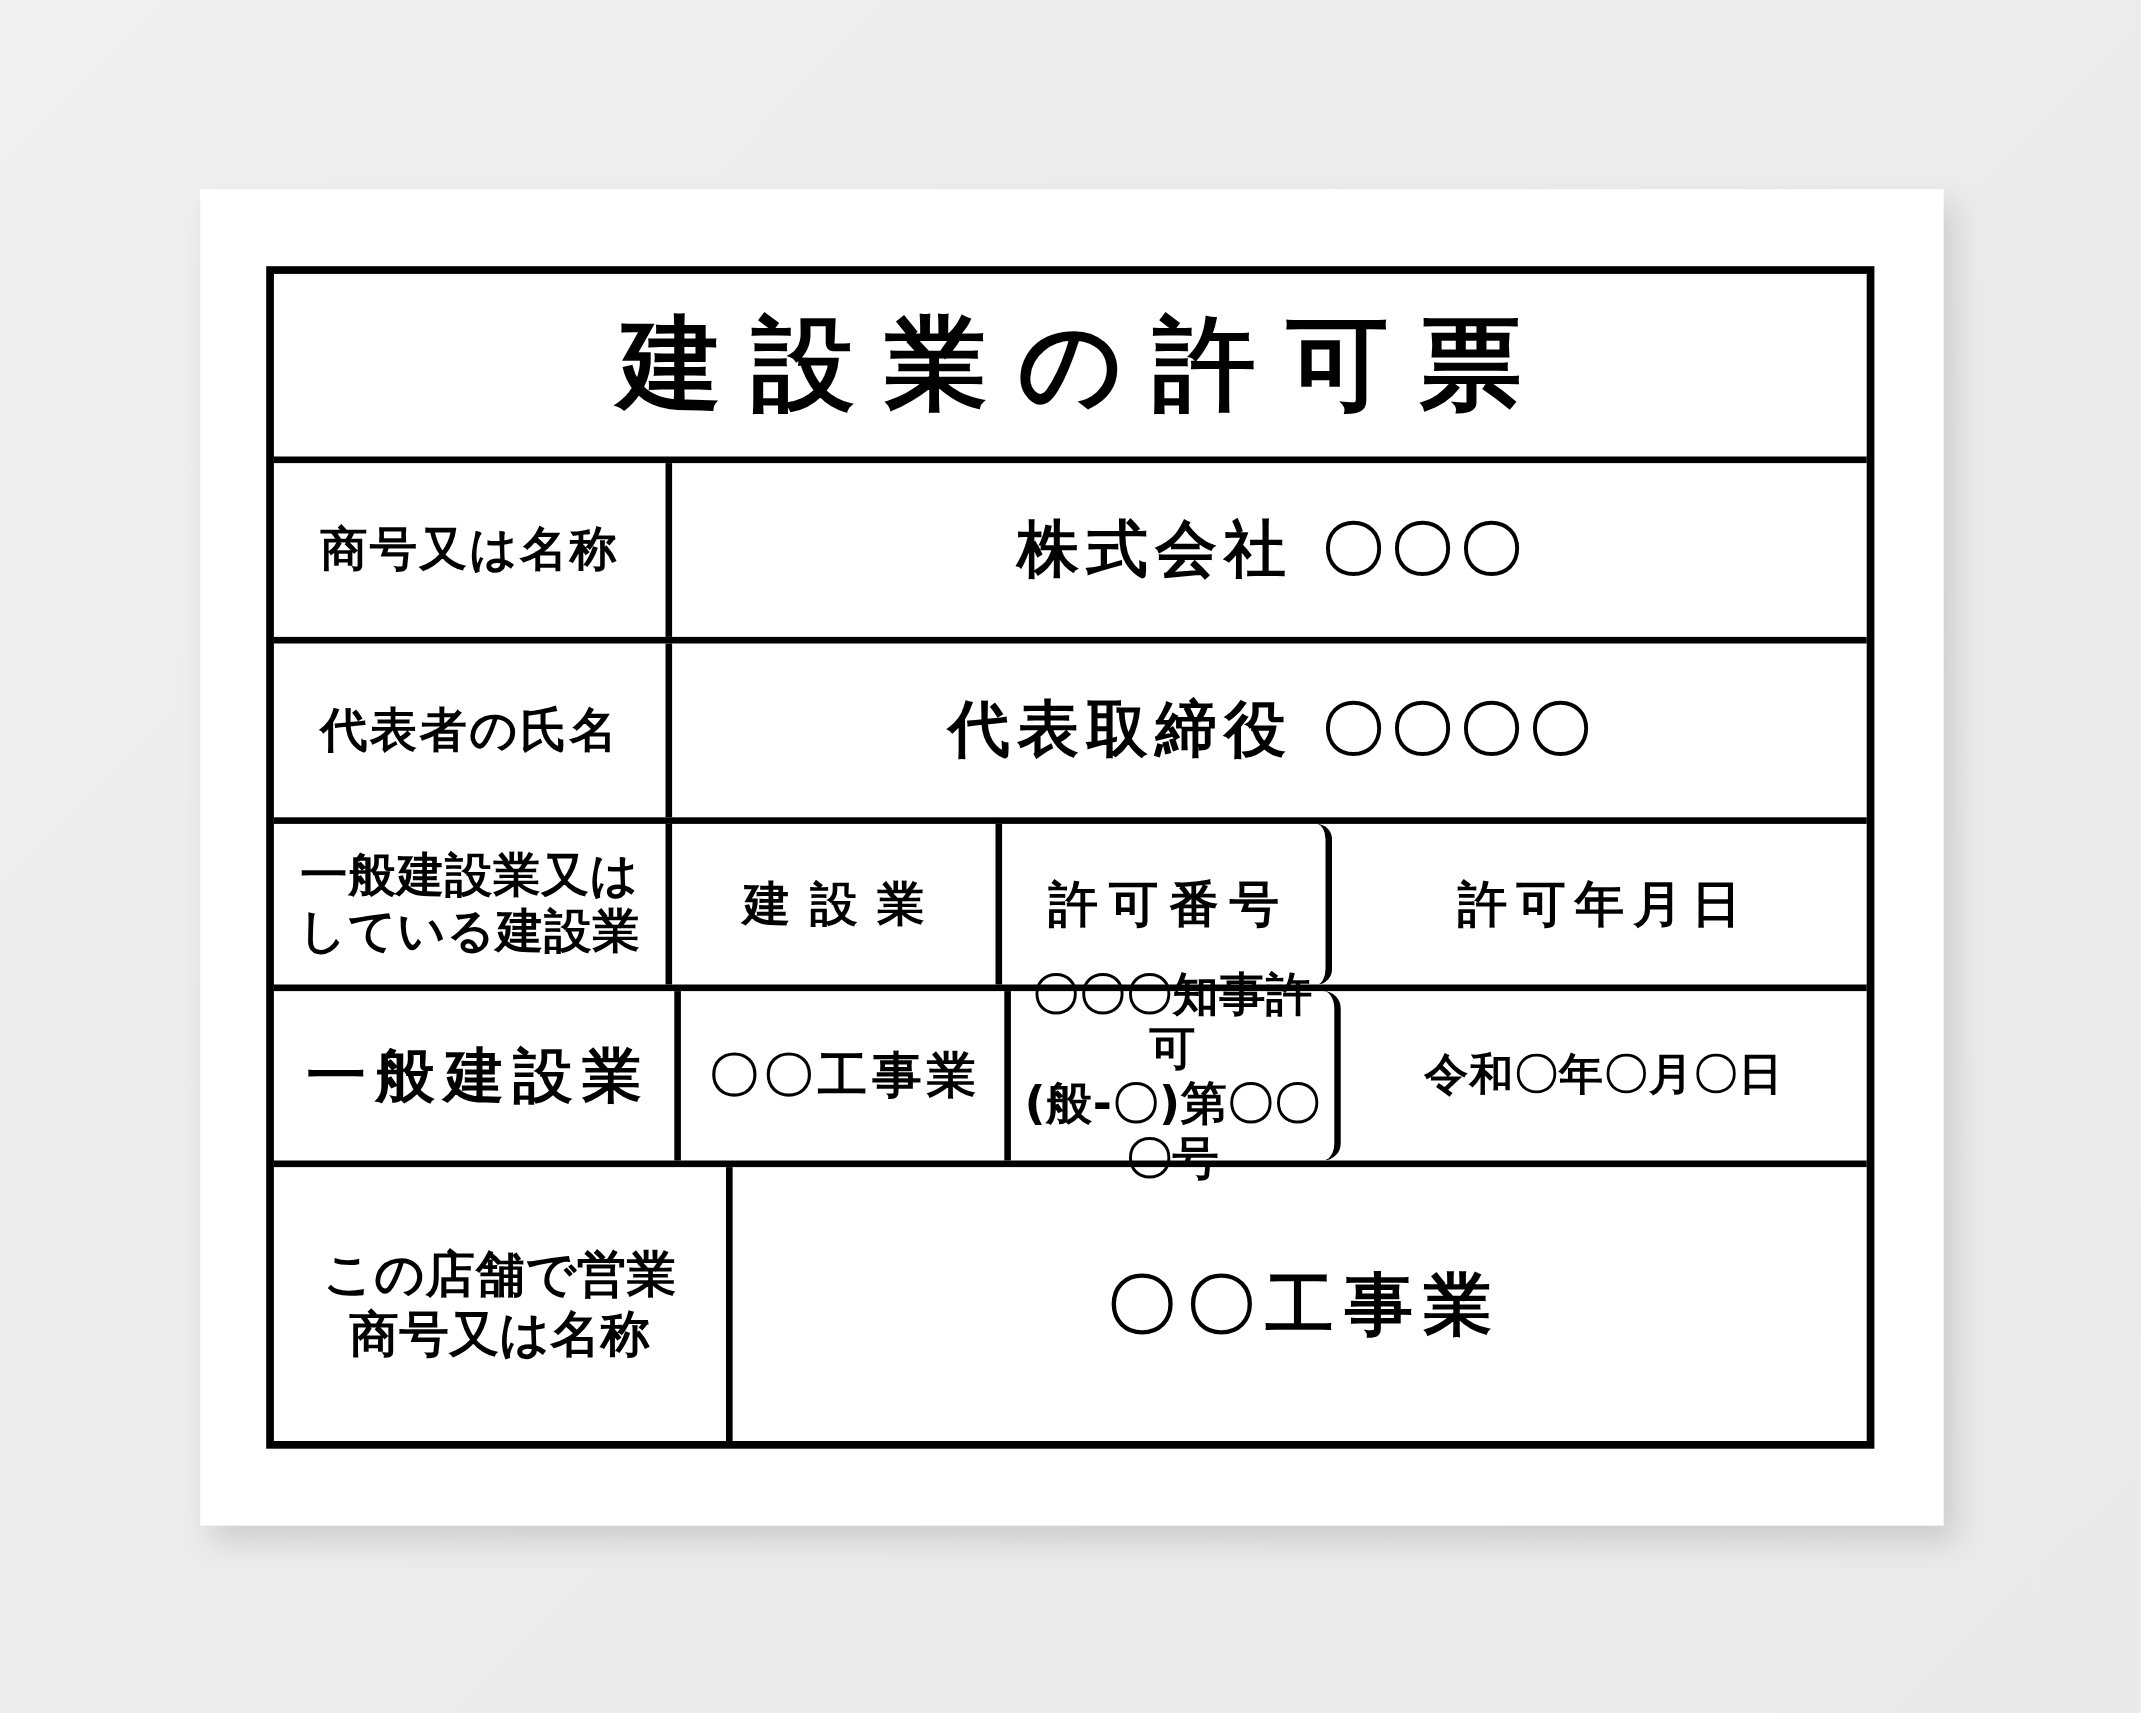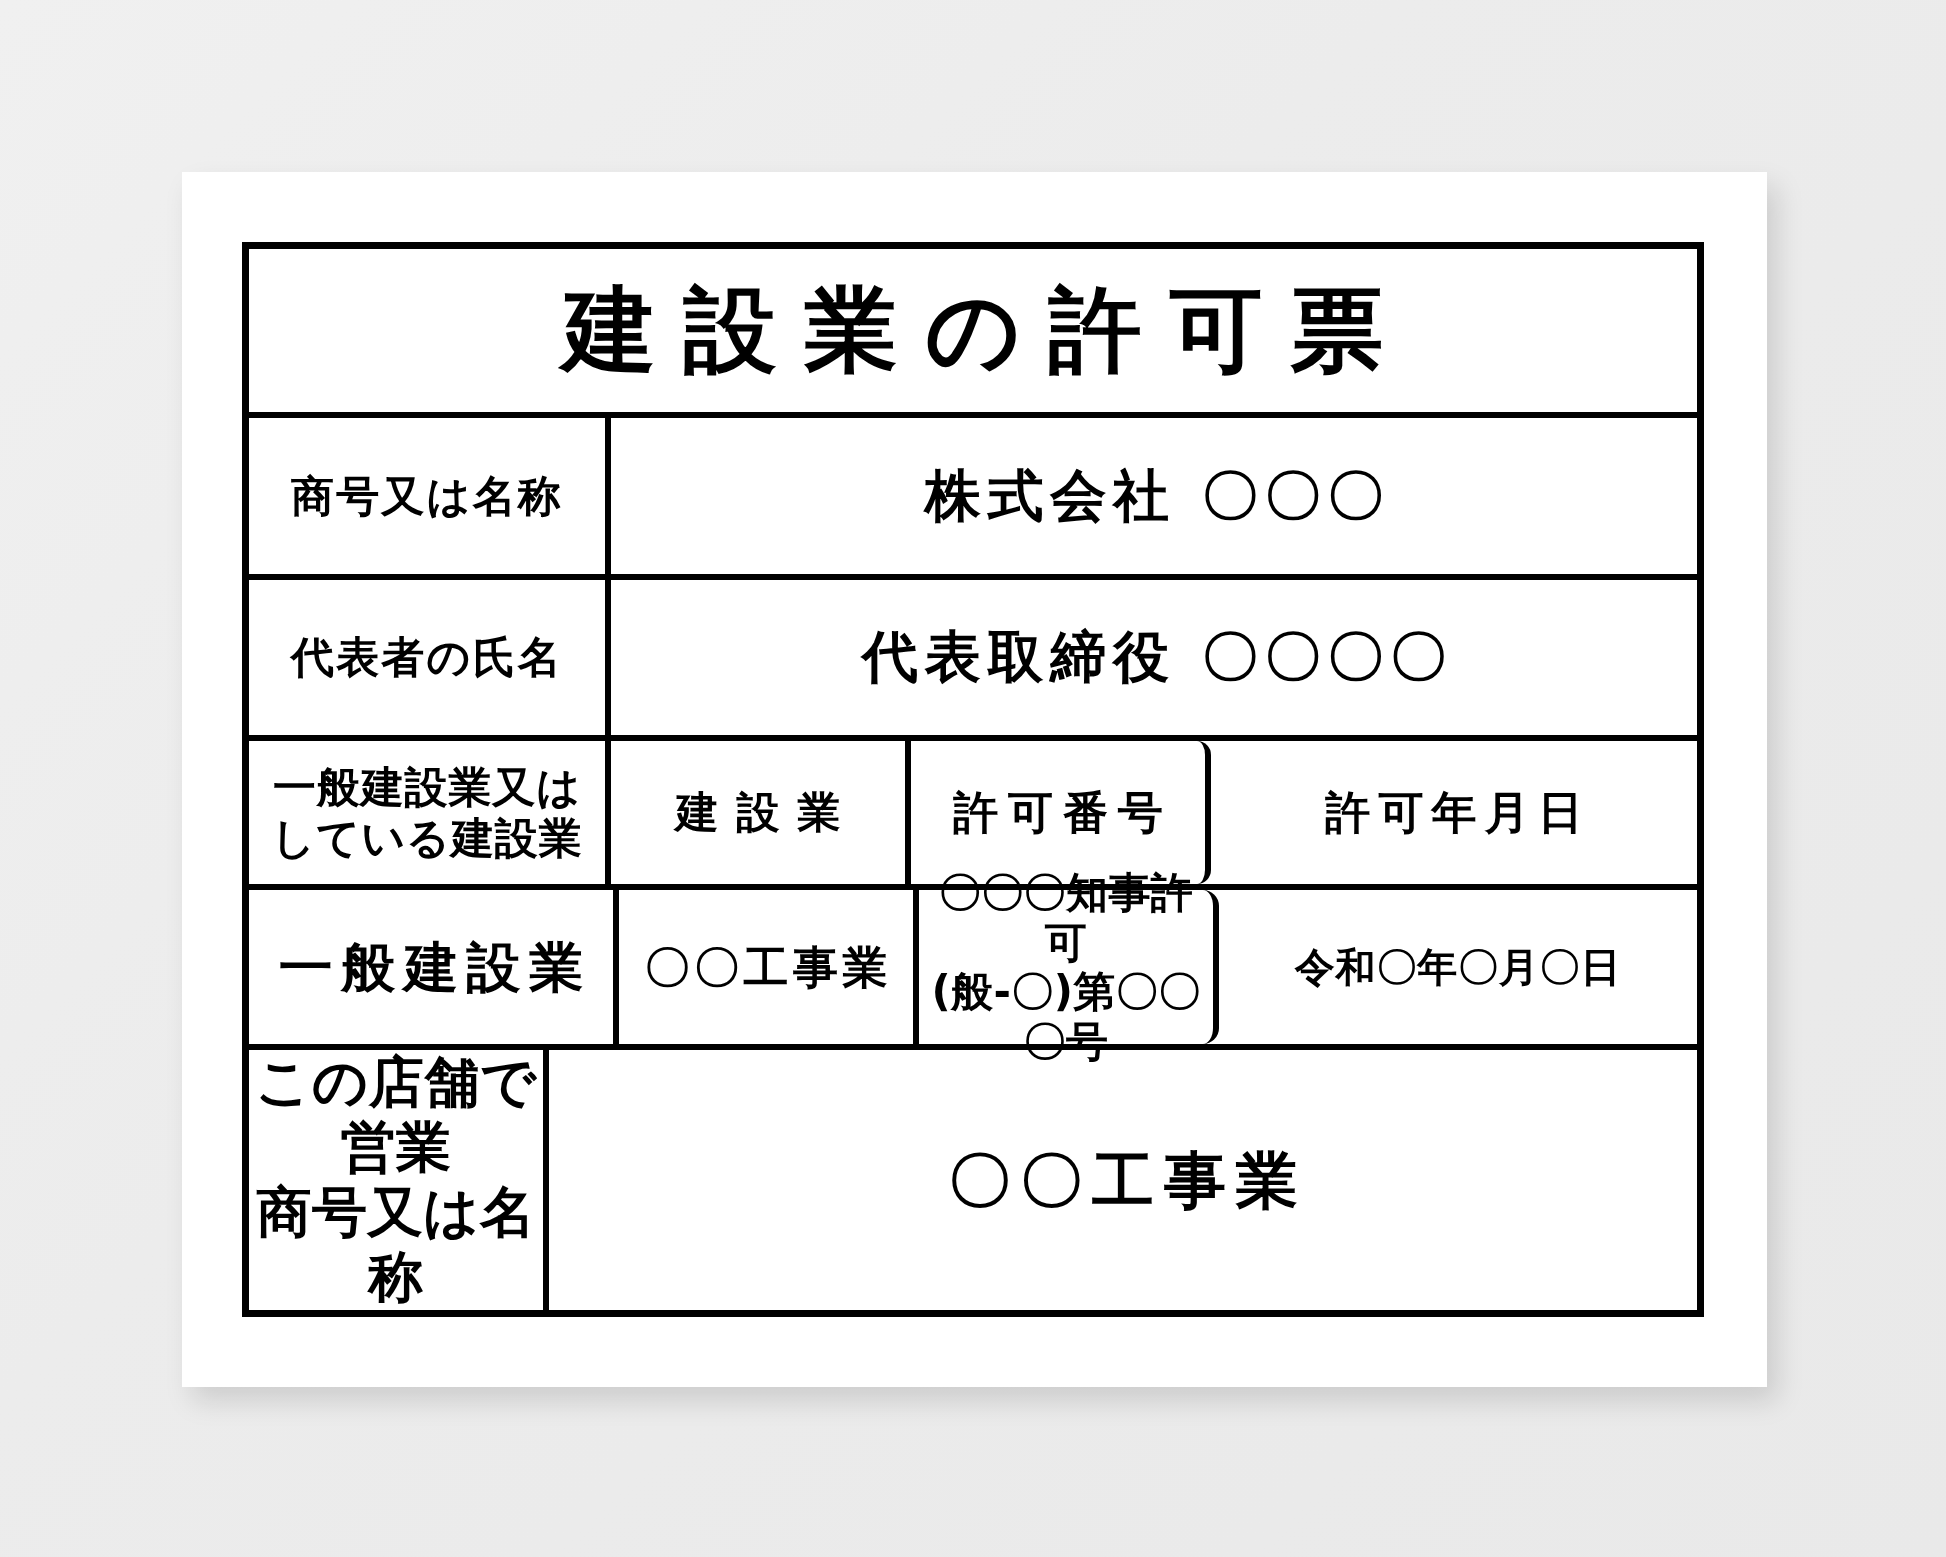--- a/index.html
+++ b/index.html
@@ -165,23 +165,23 @@
     flex: 1;
     font-size: 40px;
     letter-spacing: 0.02em;
   }
 
   
   .row-last {
     flex: 1;
   }
   .last-1 {
-    width: 300px;
-    border-right: 6px solid #000;
-    font-size: 55px;
+    width: 417px;
+    border-right: 6px solid #000;
+    font-size: 45px;
     flex-direction: column;
     letter-spacing: 0.01em;
   }
   .last-2 {
     flex: 1;
     font-size: 62px;
     letter-spacing: 0.16em;
     text-indent: 0.16em;
   }
 

